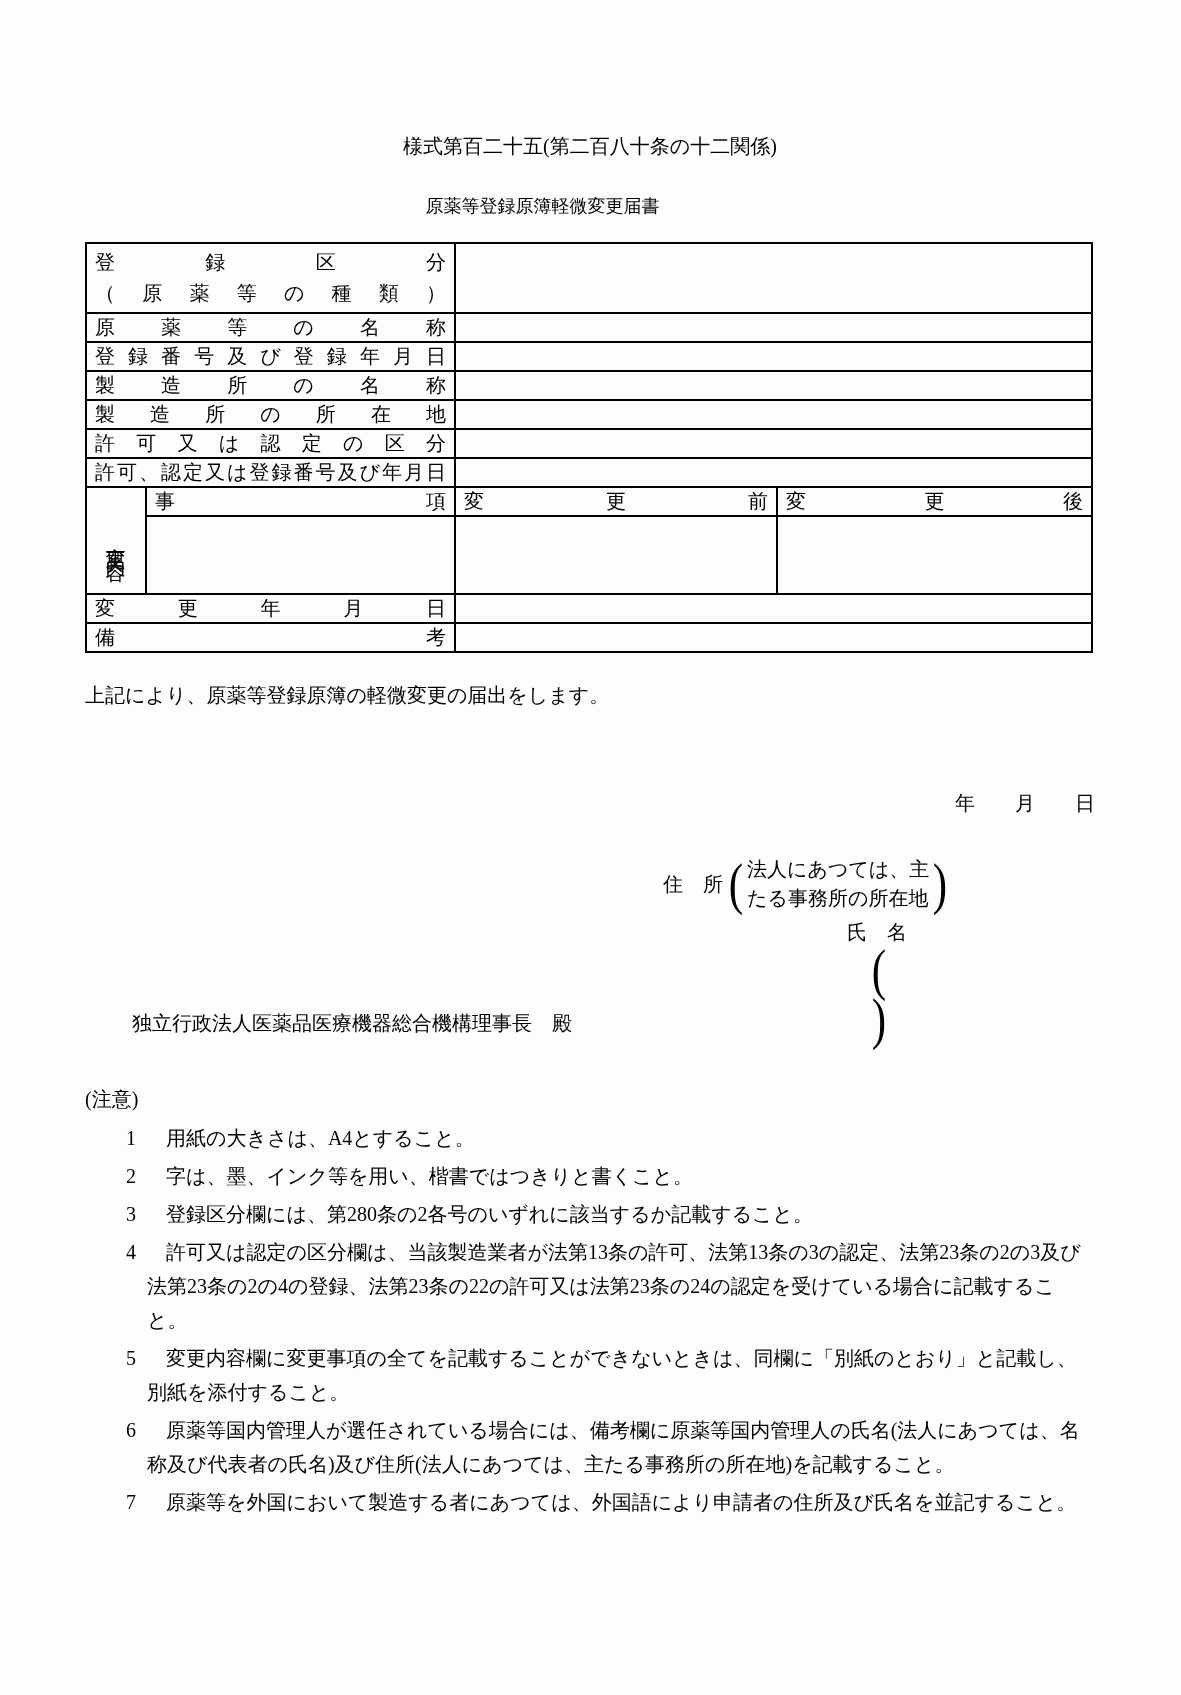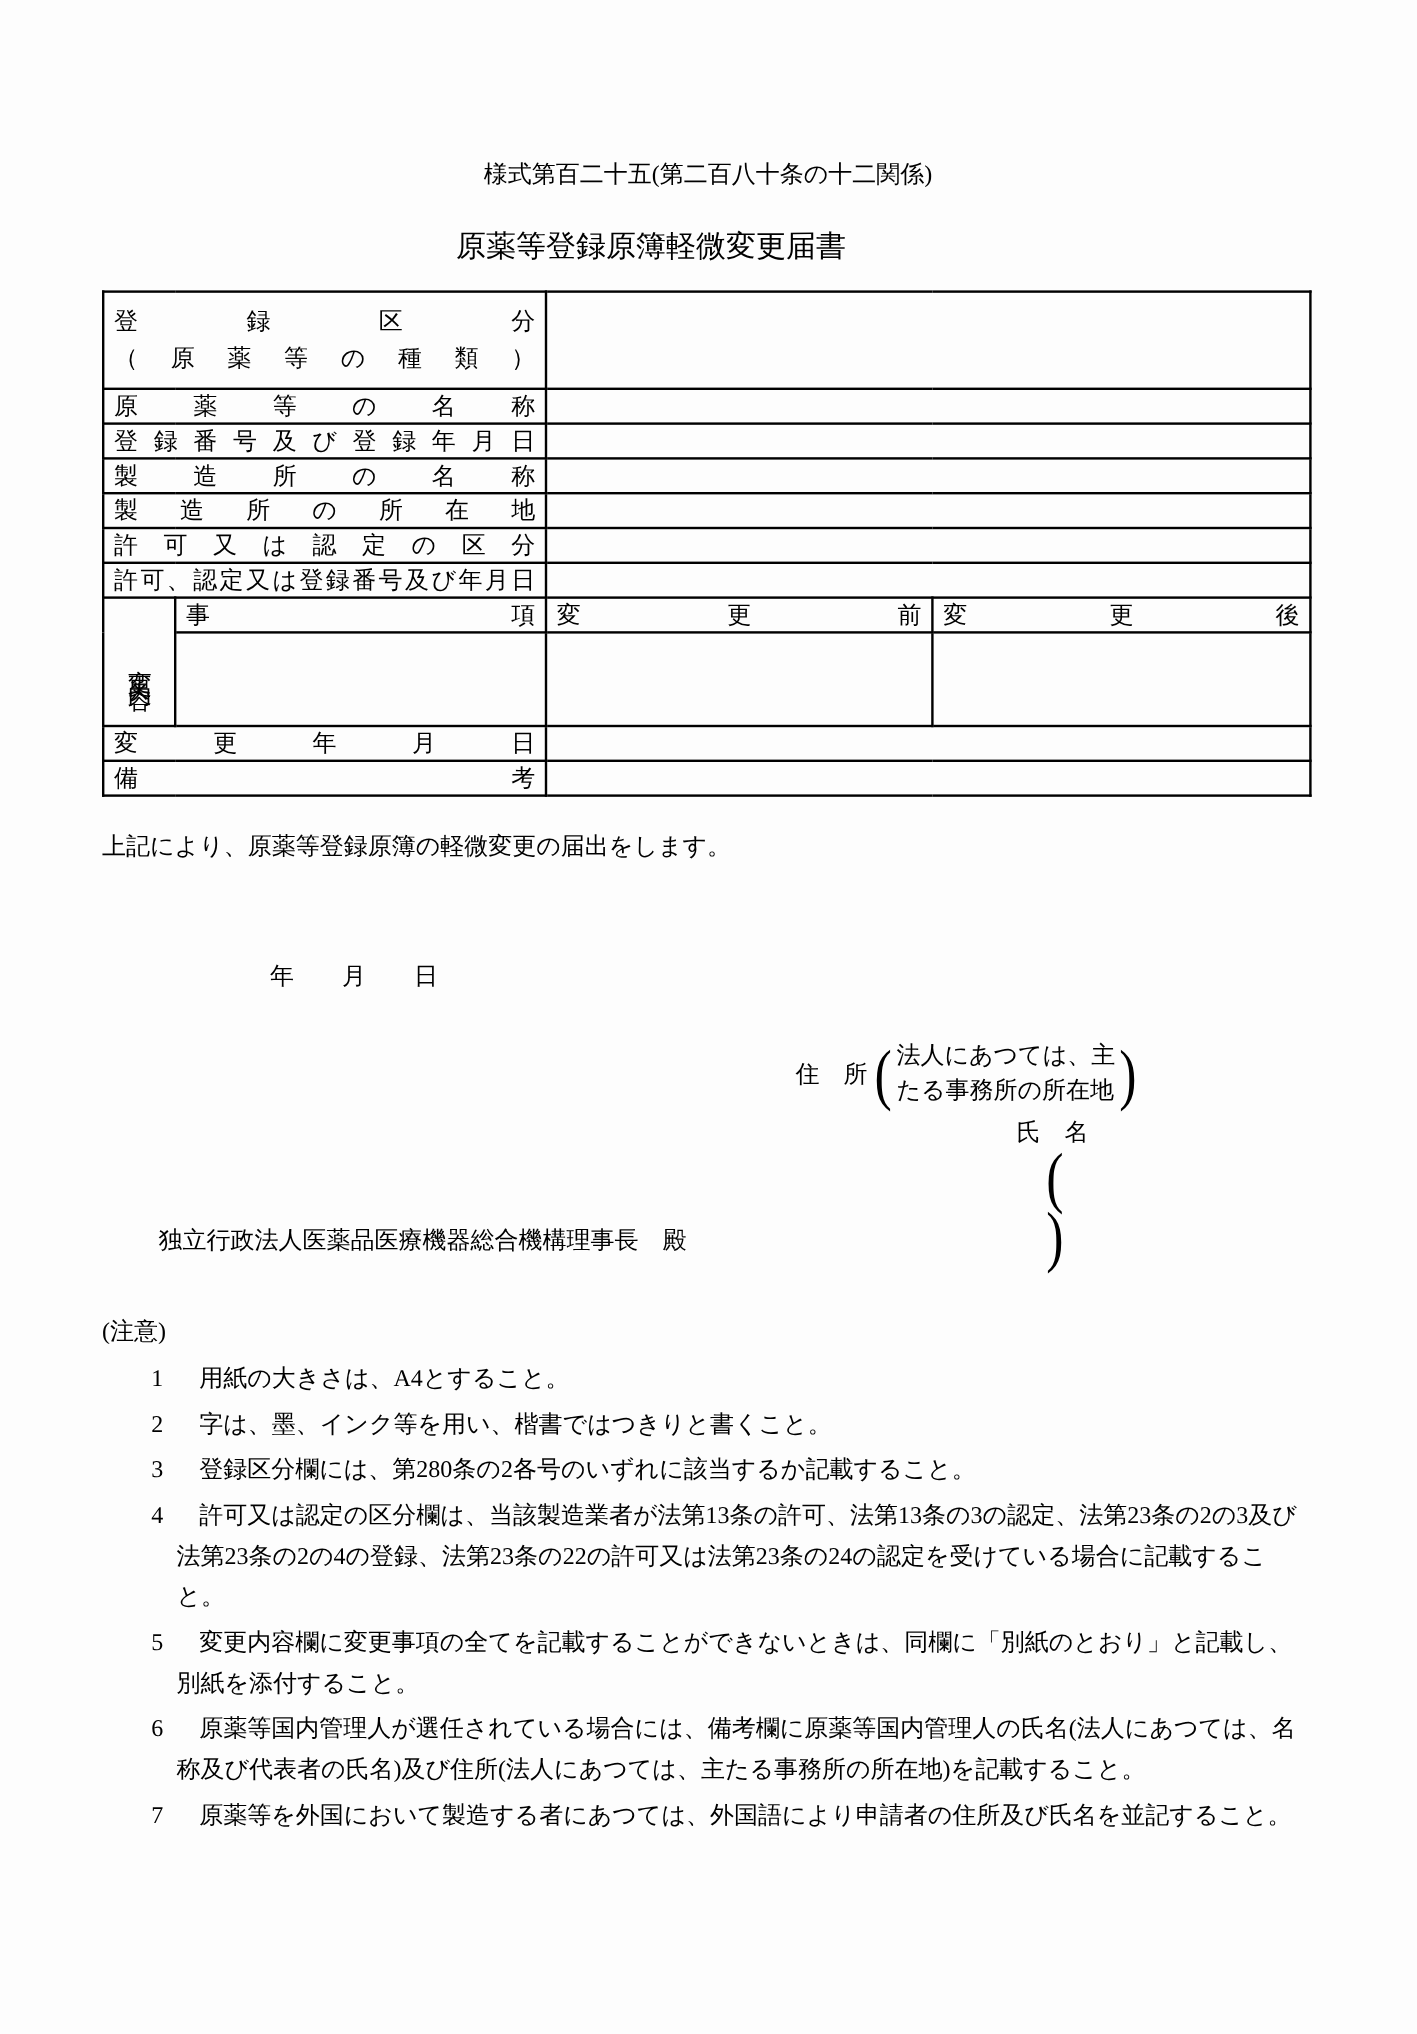--- a/index.html
+++ b/index.html
@@ -18,21 +18,21 @@
     font-size: 20px;
   }
   .form-number {
     line-height: 28px;
     text-align: center;
   }
   .doc-title {
     margin-top: 32px;
     text-align: center;
     padding-right: 95px;
-    font-size: 25px;
+    font-size: 18px;
     line-height: 28px;
   }
   table.form-table {
     margin-top: 22px;
     border-collapse: collapse;
     table-layout: fixed;
     width: 1006px;
   }
   table.form-table td {
     border: 2px solid #000;
@@ -45,21 +45,21 @@
     text-align: justify;
     text-align-last: justify;
     -moz-text-align-last: justify;
   }
   .jline {
     text-align: justify;
     text-align-last: justify;
     -moz-text-align-last: justify;
     line-height: 31px;
   }
-  tr.r1 td { height: 81px; }
+  tr.r1 td { height: 70px; }
   tr.rstd td { height: 16px; }
   tr.rhdr td { height: 28px; }
   tr.rbody td { height: 78px; }
   td.change-label-cell {
     text-align: center;
     vertical-align: top;
     padding: 8px 4px 0 4px;
   }
   .vertical-label {
     writing-mode: vertical-rl;
@@ -70,20 +70,21 @@
   }
   .declaration {
     margin-top: 28px;
     line-height: 28px;
   }
   .date-line {
     margin-top: 80px;
     margin-left: 140px;
     line-height: 28px;
     white-space: pre;
+    text-align: right;
   }
   .sig-row {
     display: flex;
     align-items: center;
     margin-left: 578px;
     height: 62px;
   }
   .sig-row.address { margin-top: 36px; }
   .sig-row.name { margin-top: 4px; flex-direction: column; }
   .sig-label {

